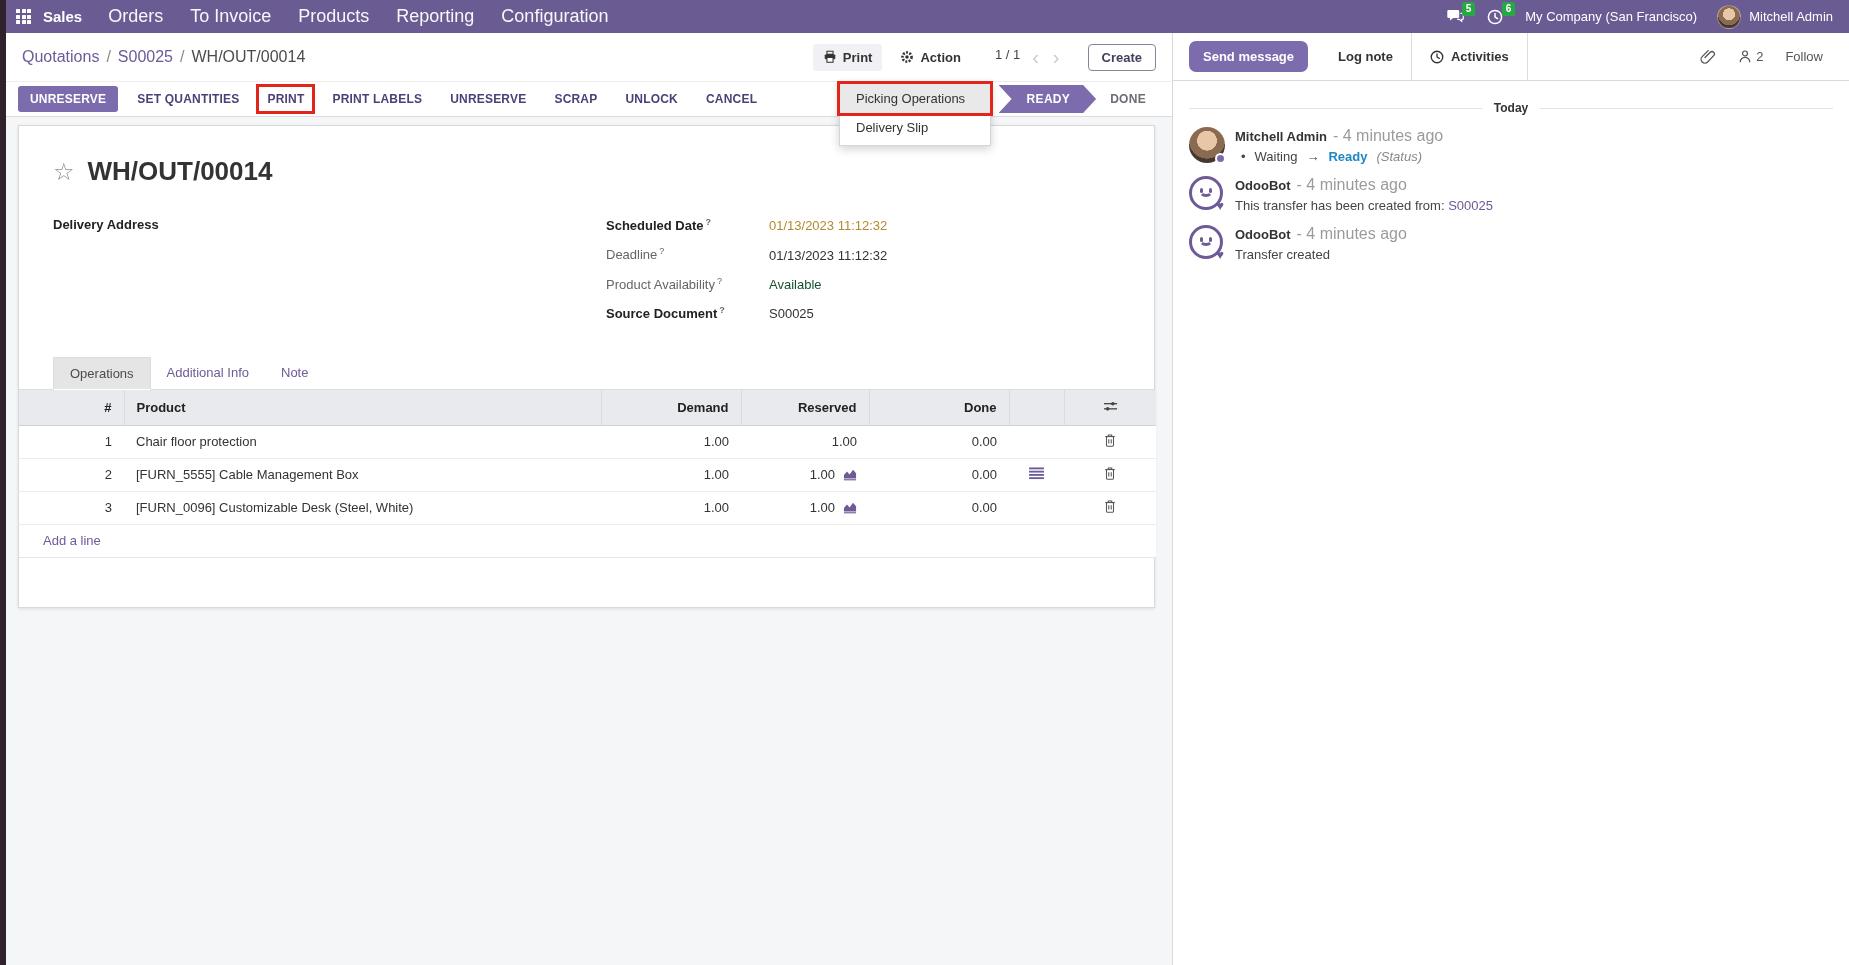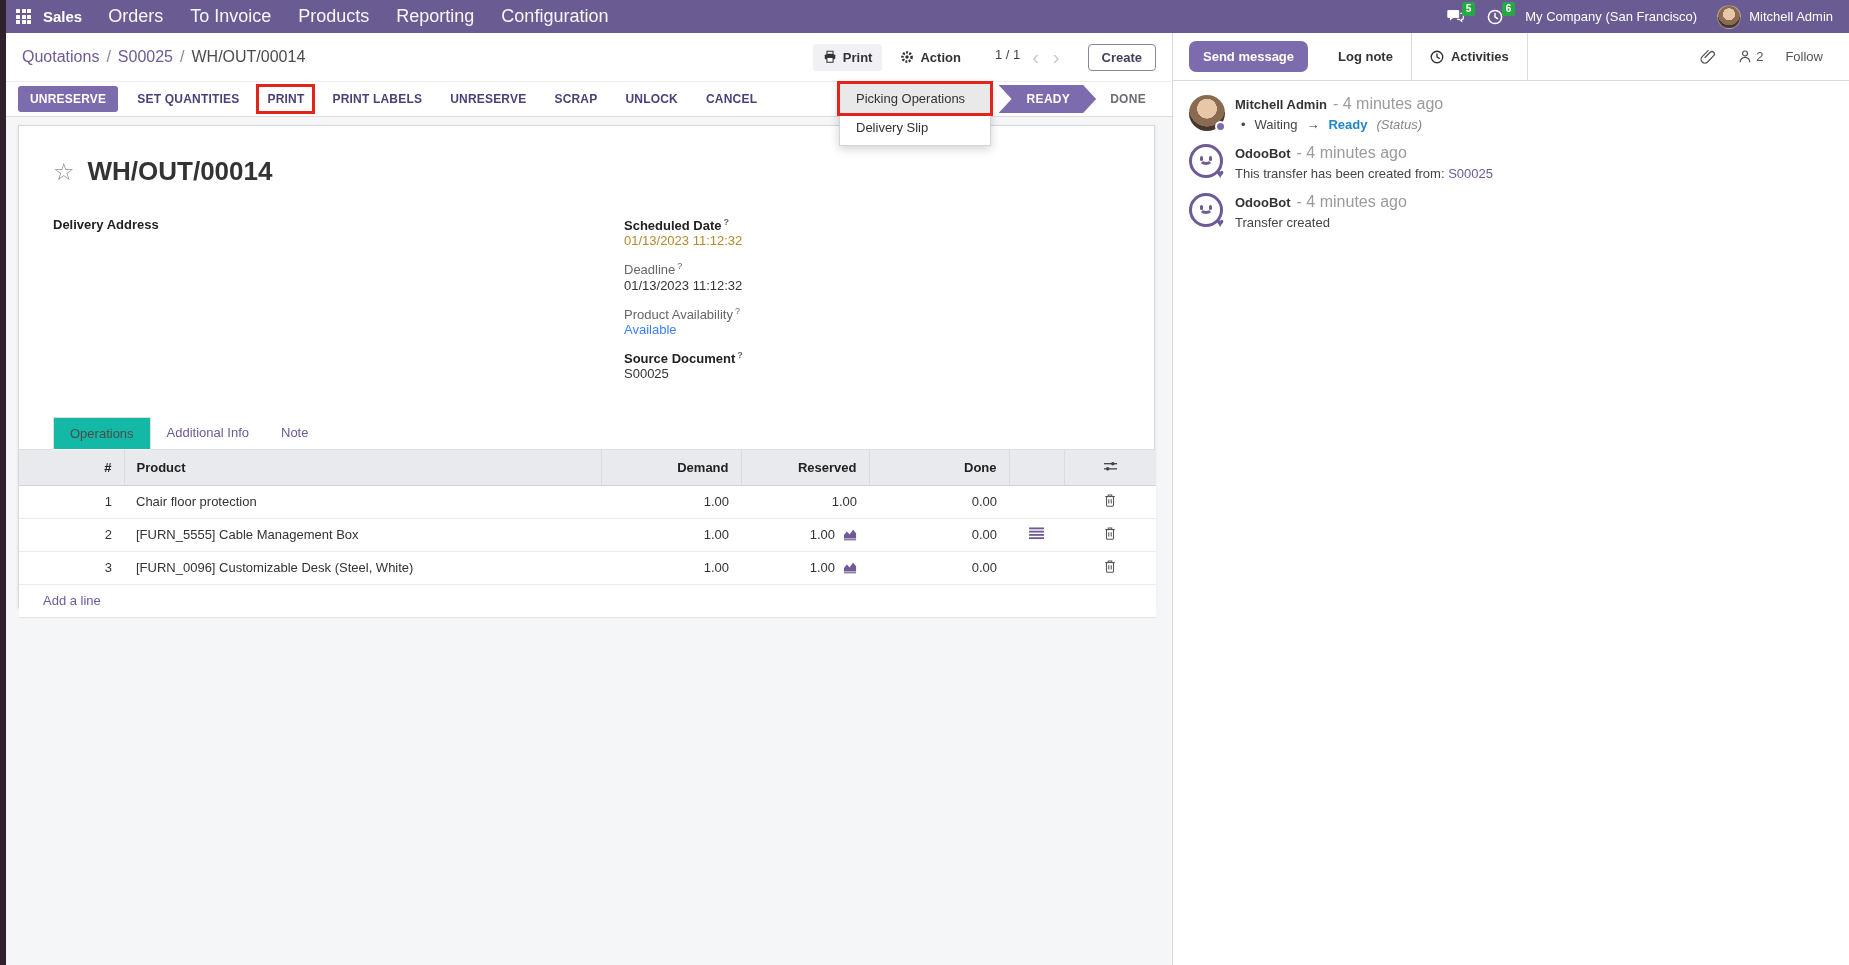--- a/index.html
+++ b/index.html
@@ -70,30 +70,30 @@
   .star { font-size:24px; color:#8b8b8b; cursor:pointer; line-height:1; }
   .doc-title { font-size:26px; font-weight:700; color:#333; }
   .field-area { display:flex; margin-top:30px; }
   .field-left { width:553px; flex:none; display:flex; }
   .flabel { font-size:13px; }
   .flabel.bold { font-weight:700; color:#222; }
   .flabel.soft { color:#666; }
   .sup-q { font-size:9px; color:#666; vertical-align:super; margin-left:2px; }
   .field-left .flabel { width:140px; flex:none; }
   .field-right { flex:1; }
-  .frow { display:flex; margin-bottom:13px; align-items:baseline;flex-direction:column; }
+  .frow { display:flex; margin-bottom:13px; align-items:baseline; }
   .field-right .flabel { width:145px; flex:none; }
   .fvalue { font-size:13px; color:#333; margin-left:18px; }
   .fvalue.warn { color:#b38a2d; }
-  .fvalue.ok { color:#3b82f6; }
+  .fvalue.ok { color:#14532d; }
 
   
   .tabs { display:flex; border-bottom:1px solid #ddd; margin-top:22px; padding-left:34px; }
   .tab { font-size:13px; padding:8px 16px; color:#6d5a97; cursor:pointer; position:relative; top:1px; }
-  .tab.active { background:#14b8a6; color:#4c4c4c; border:1px solid #ddd; border-bottom:1px solid #fff; }
+  .tab.active { background:#e5e5e5; color:#4c4c4c; border:1px solid #ddd; border-bottom:1px solid #fff; }
 
   
   table.ops { width:100%; border-collapse:collapse; table-layout:fixed; }
   .ops th { background:#e8eaed; font-size:13px; font-weight:700; color:#222; height:35px; border-bottom:1px solid #cfd2d6; border-right:1px solid #d9dbde; padding:0 12px; }
   .ops th:last-child { border-right:none; }
   .ops th.num, .ops td.num { text-align:right; }
   .ops th.txt, .ops td.txt { text-align:left; }
   .ops td { font-size:13px; color:#333; height:33px; border-bottom:1px solid #ebebeb; padding:0 12px; background:#fff; }
   .cell-flex { display:flex; align-items:center; justify-content:flex-end; gap:8px; }
   .icon-btn { display:inline-flex; cursor:pointer; }
@@ -438,20 +438,25 @@
                   <path d="M2.5 15a5.5 5.5 0 0 1 11 0"></path>
                 </svg>
             </span>
             <span>2</span>
           </span>
           <button class="follow-btn">Follow</button>
         </div>
       </div>
 
       <div class="chat-body">
+        <div class="date-divider">
+          <span class="line"></span>
+          <span class="txt">Today</span>
+          <span class="line"></span>
+        </div>
 
         <div class="message">
           <div class="msg-avatar">
             <div class="photo"></div>
             <span class="status-dot"></span>
           </div>
           <div>
             <div class="msg-head">
               <span class="msg-author">Mitchell Admin</span>
               <span class="msg-time">- 4 minutes ago</span>

